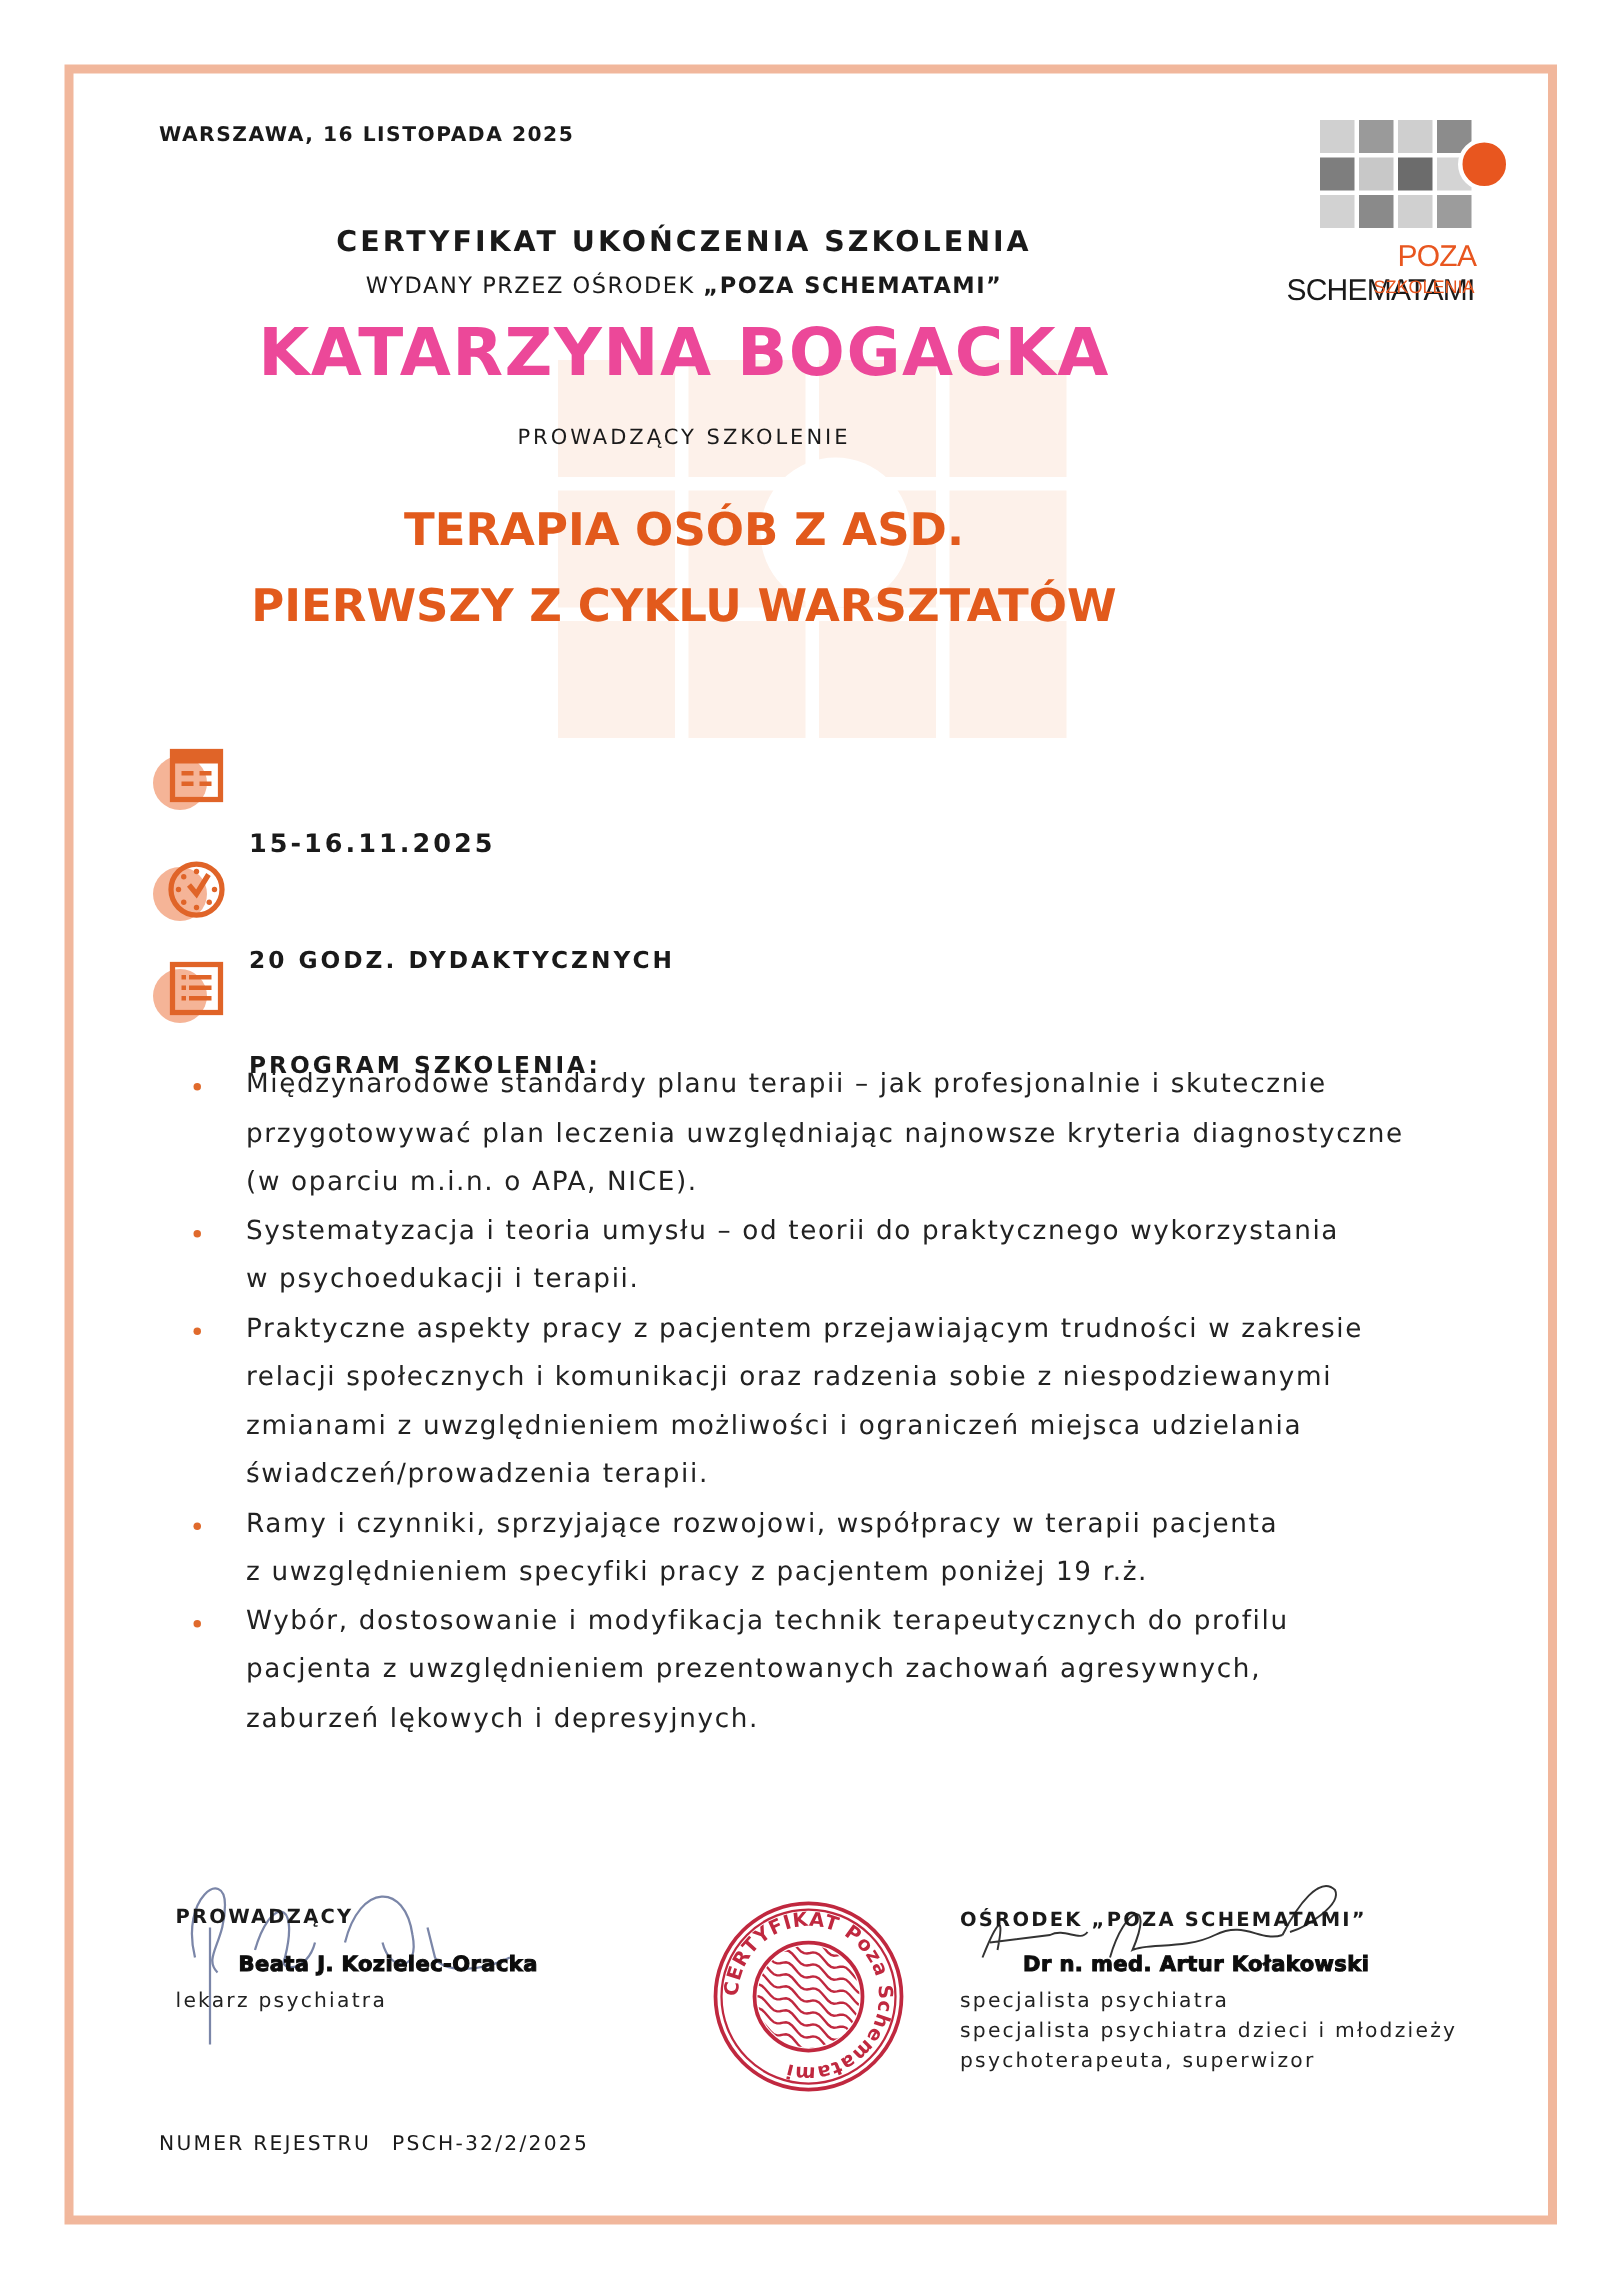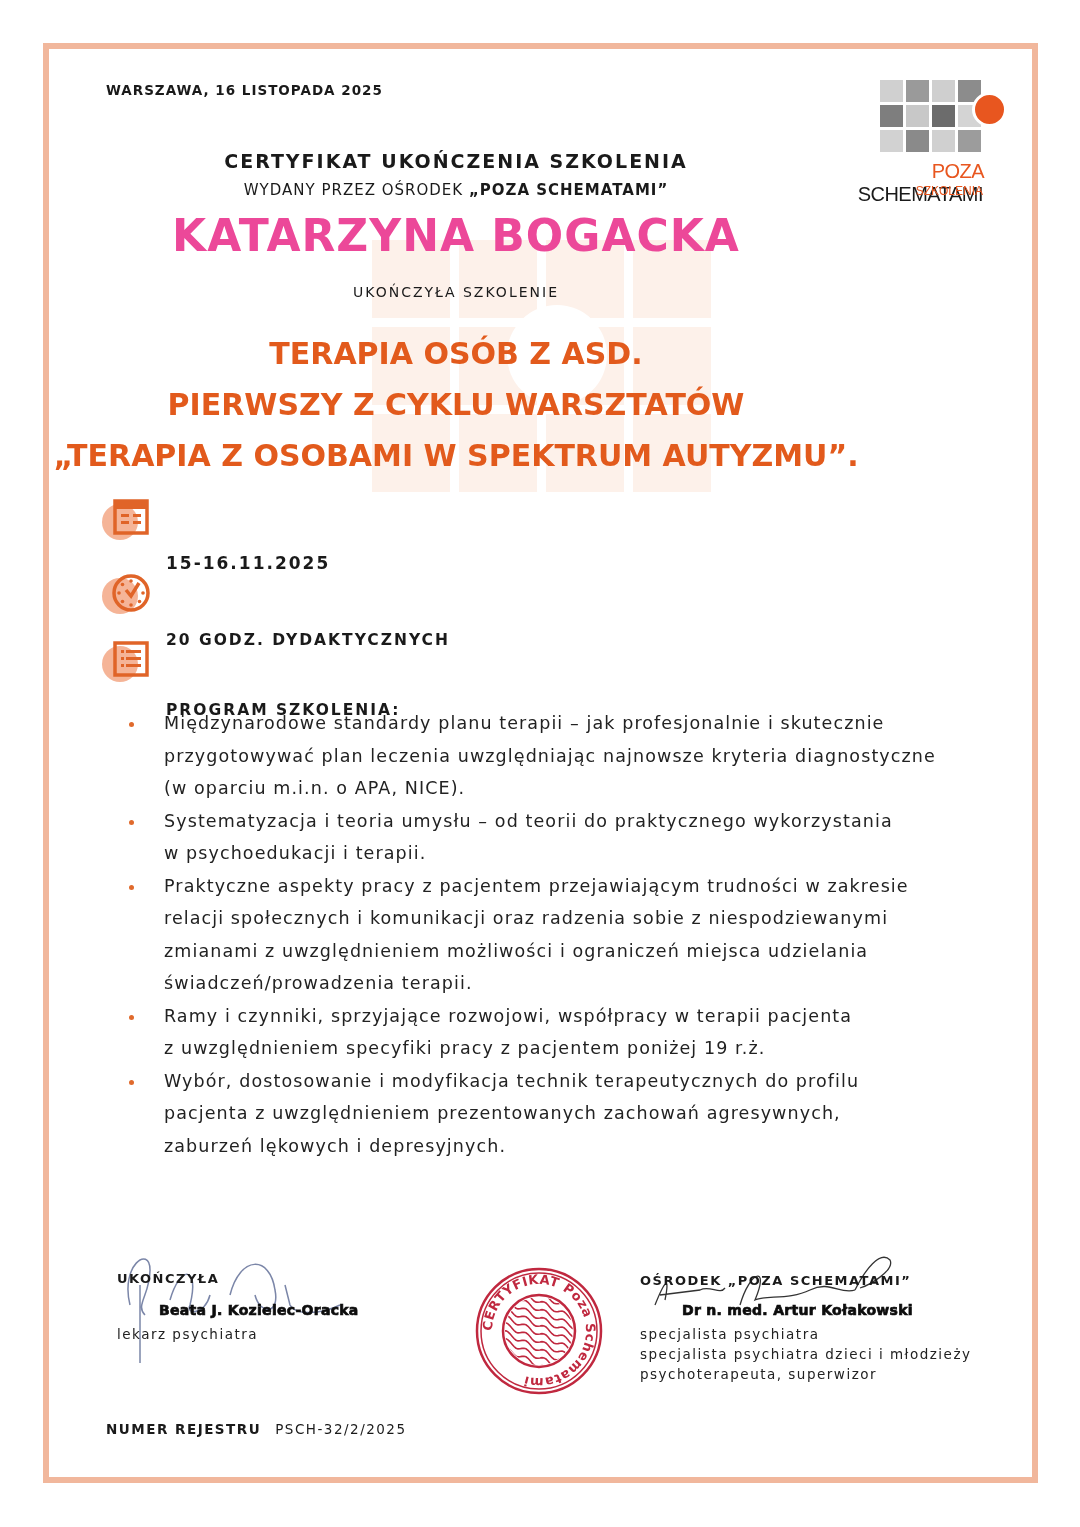--- a/index.html
+++ b/index.html
@@ -41,21 +41,21 @@
   .program li .bullet { position: absolute; left: 2px; top: 15px; width: 5px; height: 5px; border-radius: 50%; background: #e06a2c; }
 
   .sig-block { position: absolute; }
   .sig-label { font-size: 13px; font-weight: bold; letter-spacing: 1.5px; }
   .sig-name { font-size: 14px; font-weight: 900; font-weight: bold; margin-top: 16px; letter-spacing: 0.3px; color: #0d0d0d; margin-left: 42px; -webkit-text-stroke: 0.7px #0d0d0d; }
   .sig-role { font-size: 13.5px; letter-spacing: 1.5px; line-height: 20px; margin-top: 6px; color: #222; }
 
   .stamp { left: 474px; top: 1266px; width: 130px; height: 130px; }
 
   .registry { left: 106px; top: 1421px; font-size: 13.5px; letter-spacing: 1.5px; }
-  .registry .lbl { font-weight: bold; margin-right: 14px; margin-top: 20px; }
+  .registry .lbl { font-weight: normal; margin-right: 14px; margin-top: 20px; }
 </style>
 </head>
 <body>
 
 <div class="frame"></div>
 
 <div class="abs watermark">
   <div class="wsq" style="left:0;top:0"></div>
   <div class="wsq" style="left:87px;top:0"></div>
   <div class="wsq" style="left:174px;top:0"></div>
@@ -89,25 +89,24 @@
     <div class="sq" style="left:78px;top:50px;background:#9c9c9c"></div>
     <div class="logo-dot"></div>
   </div>
   <div class="logo-text"><span class="poza">POZA</span> <span class="schem">SCHEMATAMI</span></div>
   <div class="logo-sub">SZKOLENIA</div>
 </div>
 
 <div class="abs center cert-title">CERTYFIKAT UKOŃCZENIA SZKOLENIA</div>
 <div class="abs center cert-sub"><span>WYDANY PRZEZ OŚRODEK </span><b>„POZA SCHEMATAMI”</b></div>
 <div class="abs center person">KATARZYNA BOGACKA</div>
-<div class="abs center completed">UKOŃCZYŁA SZKOLENIE</div>
+<div class="abs center completed">PROWADZĄCY SZKOLENIE</div>
 <div class="abs center course">
   <div>TERAPIA OSÓB Z ASD.</div>
   <div>PIERWSZY Z CYKLU WARSZTATÓW</div>
-  <div>„TERAPIA Z OSOBAMI W SPEKTRUM AUTYZMU”.</div>
 </div>
 
 <div class="info-icon" style="left:102px;top:498px">
   <div class="blob"></div>
   <svg width="38" height="38" viewBox="0 0 38 38">
     <rect x="3" y="3" width="32" height="32" fill="none" stroke="#e06428" stroke-width="3.5"></rect>
     <rect x="3" y="3" width="32" height="8" fill="#e06428"></rect>
     <rect x="9" y="16" width="8" height="3" fill="#e06428"></rect>
       <rect x="21" y="16" width="8" height="3" fill="#e06428"></rect>
     <rect x="9" y="23" width="8" height="3" fill="#e06428"></rect>
@@ -178,21 +177,21 @@
   </li>
 </ul>
 
 <svg class="abs" style="left:110px;top:1245px" width="240" height="120" viewBox="0 0 240 120">
   <path d="M20 60 C10 20, 40 0, 40 25 C40 50, 25 60, 35 70 M30 40 L30 118" fill="none" stroke="#7b86a8" stroke-width="1.5"></path>
   <path d="M60 55 C70 20, 90 20, 80 60 C75 70, 95 70, 100 50" fill="none" stroke="#7b86a8" stroke-width="1.5"></path>
   <path d="M120 50 C130 10, 160 10, 165 45 C170 70, 150 70, 145 50" fill="none" stroke="#7b86a8" stroke-width="1.5"></path>
   <path d="M175 40 L180 60 C185 70, 210 70, 230 60" fill="none" stroke="#7b86a8" stroke-width="1.5"></path>
 </svg>
 <div class="sig-block" style="left:117px;top:1271px">
-  <div class="sig-label">UKOŃCZYŁA</div>
+  <div class="sig-label">PROWADZĄCY</div>
   <div class="sig-name">Beata J. Kozielec-Oracka</div>
   <div class="sig-role">lekarz psychiatra</div>
 </div>
 
 <svg class="abs stamp" viewBox="0 0 130 130">
   <defs>
     <path id="stampArc" d="M65,65 m-47,0 a47,47 0 1,1 94,0 a47,47 0 1,1 -94,0"></path>
     <clipPath id="innerClip">
         <circle cx="65" cy="65" r="34"></circle>
       </clipPath>

